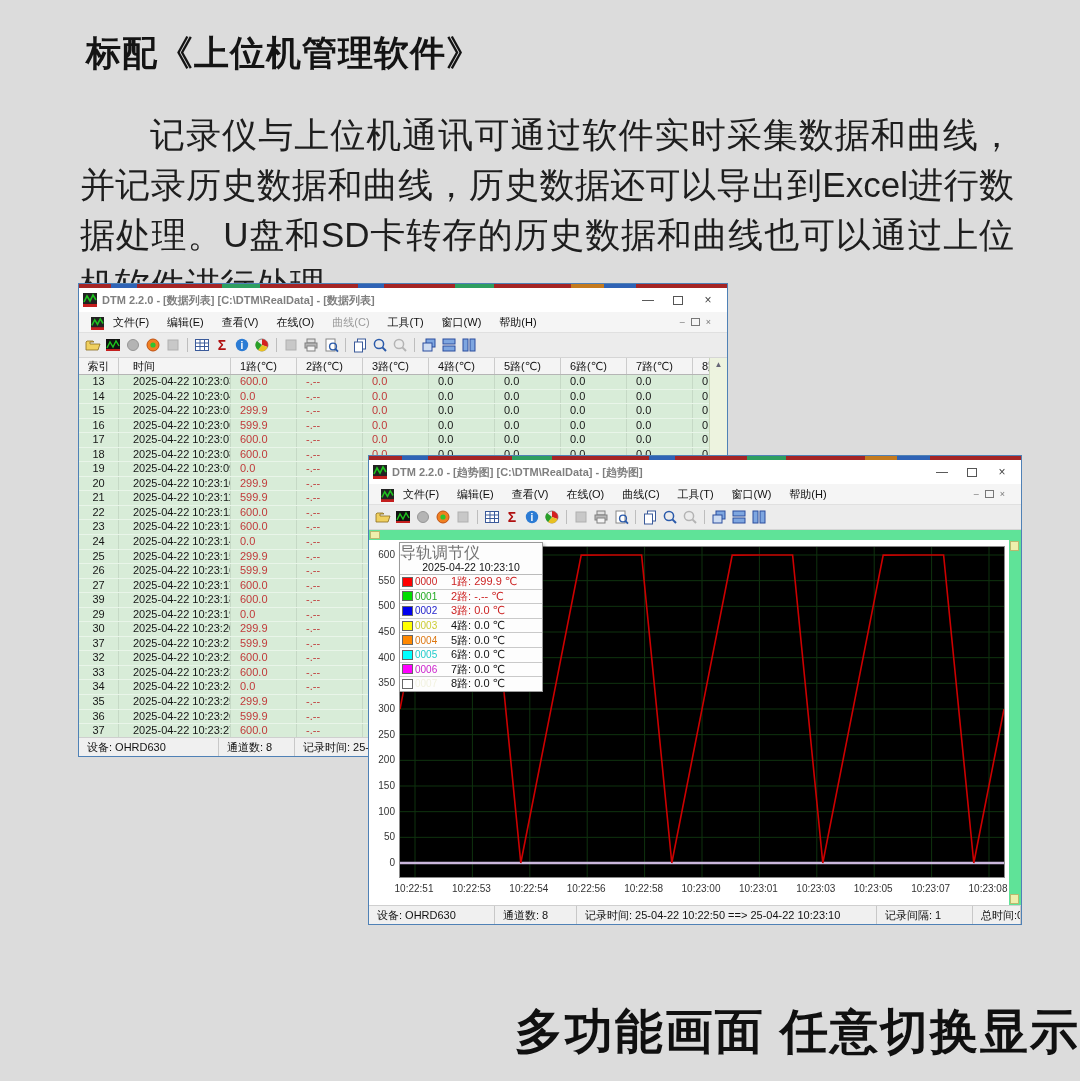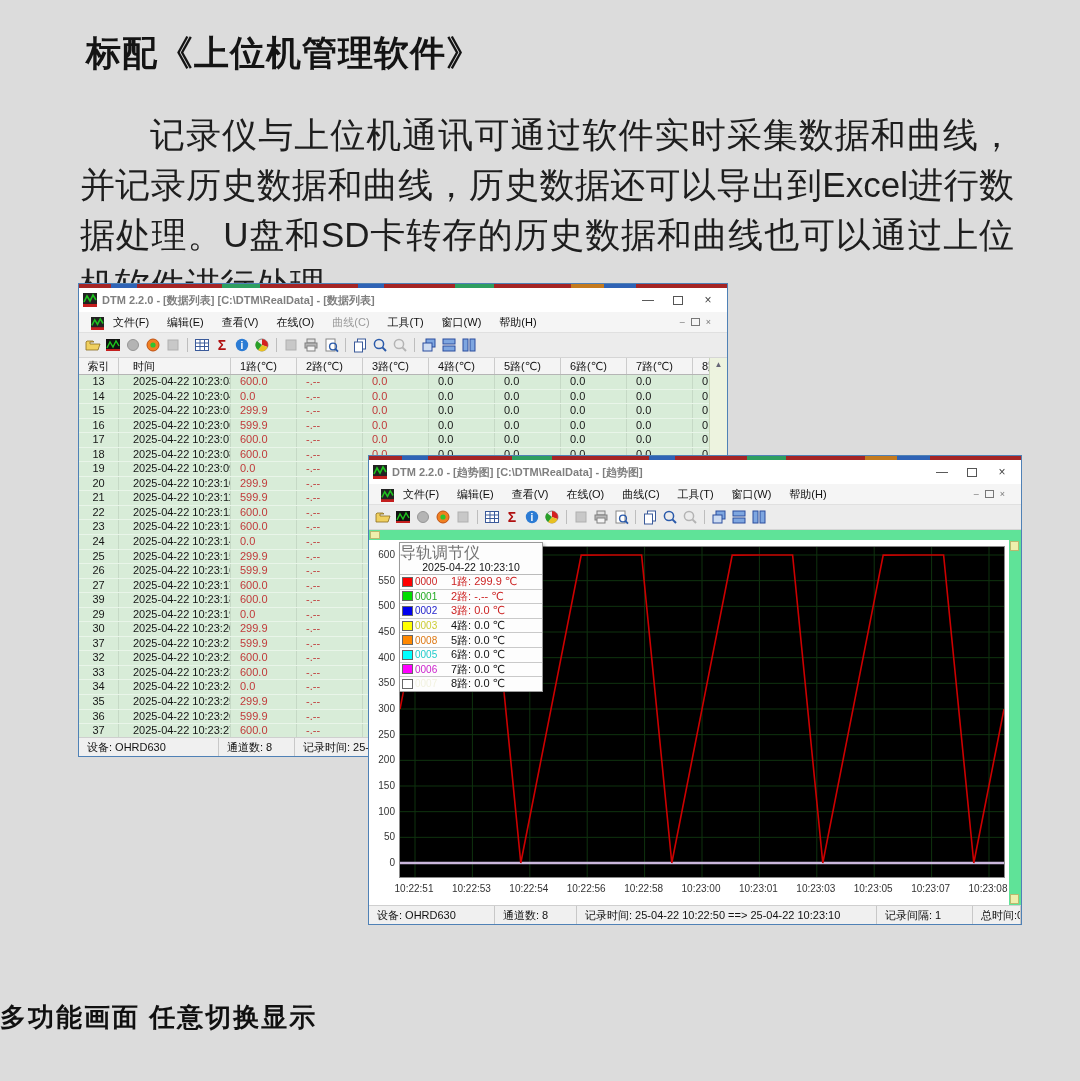--- a/index.html
+++ b/index.html
@@ -2,21 +2,21 @@
 <html><head>
 <meta charset="utf-8">
 <style>
   html,body{margin:0;padding:0;}
   body{font-family:"Liberation Sans","DejaVu Sans",sans-serif;}
   #canvas{position:relative;width:1080px;height:1081px;background:#dcdcdc;overflow:hidden;}
 
   
   .page-title{position:absolute;left:86px;top:30px;font-size:35px;font-weight:bold;color:#141414;letter-spacing:1px;}
   .page-para{position:absolute;left:80px;top:110px;width:934px;font-size:35px;line-height:50px;color:#1e1e1e;text-indent:2em;text-align:justify;}
-  .page-caption{position:absolute;left:0;top:1000px;width:1080px;text-align:left;font-size:26px;font-weight:bold;color:#101010;letter-spacing:2px;}
+  .page-caption{position:absolute;left:0;top:1000px;width:1080px;text-align:right;font-size:48px;font-weight:bold;color:#101010;letter-spacing:2px;}
 
   
   .win{position:absolute;background:#f0f0f0;border:1px solid #4f81b6;box-sizing:border-box;display:flex;flex-direction:column;}
   .deco-strip{height:4px;flex:0 0 4px;background:linear-gradient(90deg,
     #a52525 0%,#a52525 5%,#2f63b5 5%,#2f63b5 9%,#a52525 9%,#a52525 22%,
     #2e9e60 22%,#2e9e60 28%,#a52525 28%,#a52525 43%,#2f63b5 43%,#2f63b5 47%,
     #a52525 47%,#a52525 58%,#2e9e60 58%,#2e9e60 64%,#a52525 64%,#a52525 76%,
     #c47a1e 76%,#c47a1e 81%,#2f63b5 81%,#2f63b5 86%,#a52525 86%,#a52525 100%);}
   .titlebar{height:24px;flex:0 0 24px;background:#ffffff;display:flex;align-items:center;padding:0 4px;}
   .titlebar .title-text{flex:1;font-size:11px;color:#7f7f7f;margin-left:5px;white-space:nowrap;overflow:hidden;font-weight:bold;}
@@ -732,21 +732,21 @@
                 <span class="lg-id" style="color: rgb(34, 34, 204);">0002</span>
                 <span class="lg-val" style="color: rgb(204, 34, 34);">3路: 0.0 ℃</span>
               </div>
               <div class="lg-row">
                 <span class="lg-sw" style="background: rgb(255, 255, 0);"></span>
                 <span class="lg-id" style="color: rgb(204, 204, 51);">0003</span>
                 <span class="lg-val" style="color: rgb(17, 17, 17);">4路: 0.0 ℃</span>
               </div>
               <div class="lg-row">
                 <span class="lg-sw" style="background: rgb(255, 136, 0);"></span>
-                <span class="lg-id" style="color: rgb(221, 119, 17);">0008</span>
+                <span class="lg-id" style="color: rgb(221, 119, 17);">0004</span>
                 <span class="lg-val" style="color: rgb(17, 17, 17);">5路: 0.0 ℃</span>
               </div>
               <div class="lg-row">
                 <span class="lg-sw" style="background: rgb(0, 255, 255);"></span>
                 <span class="lg-id" style="color: rgb(34, 204, 204);">0005</span>
                 <span class="lg-val" style="color: rgb(17, 17, 17);">6路: 0.0 ℃</span>
               </div>
               <div class="lg-row">
                 <span class="lg-sw" style="background: rgb(255, 0, 255);"></span>
                 <span class="lg-id" style="color: rgb(204, 34, 204);">0006</span>

